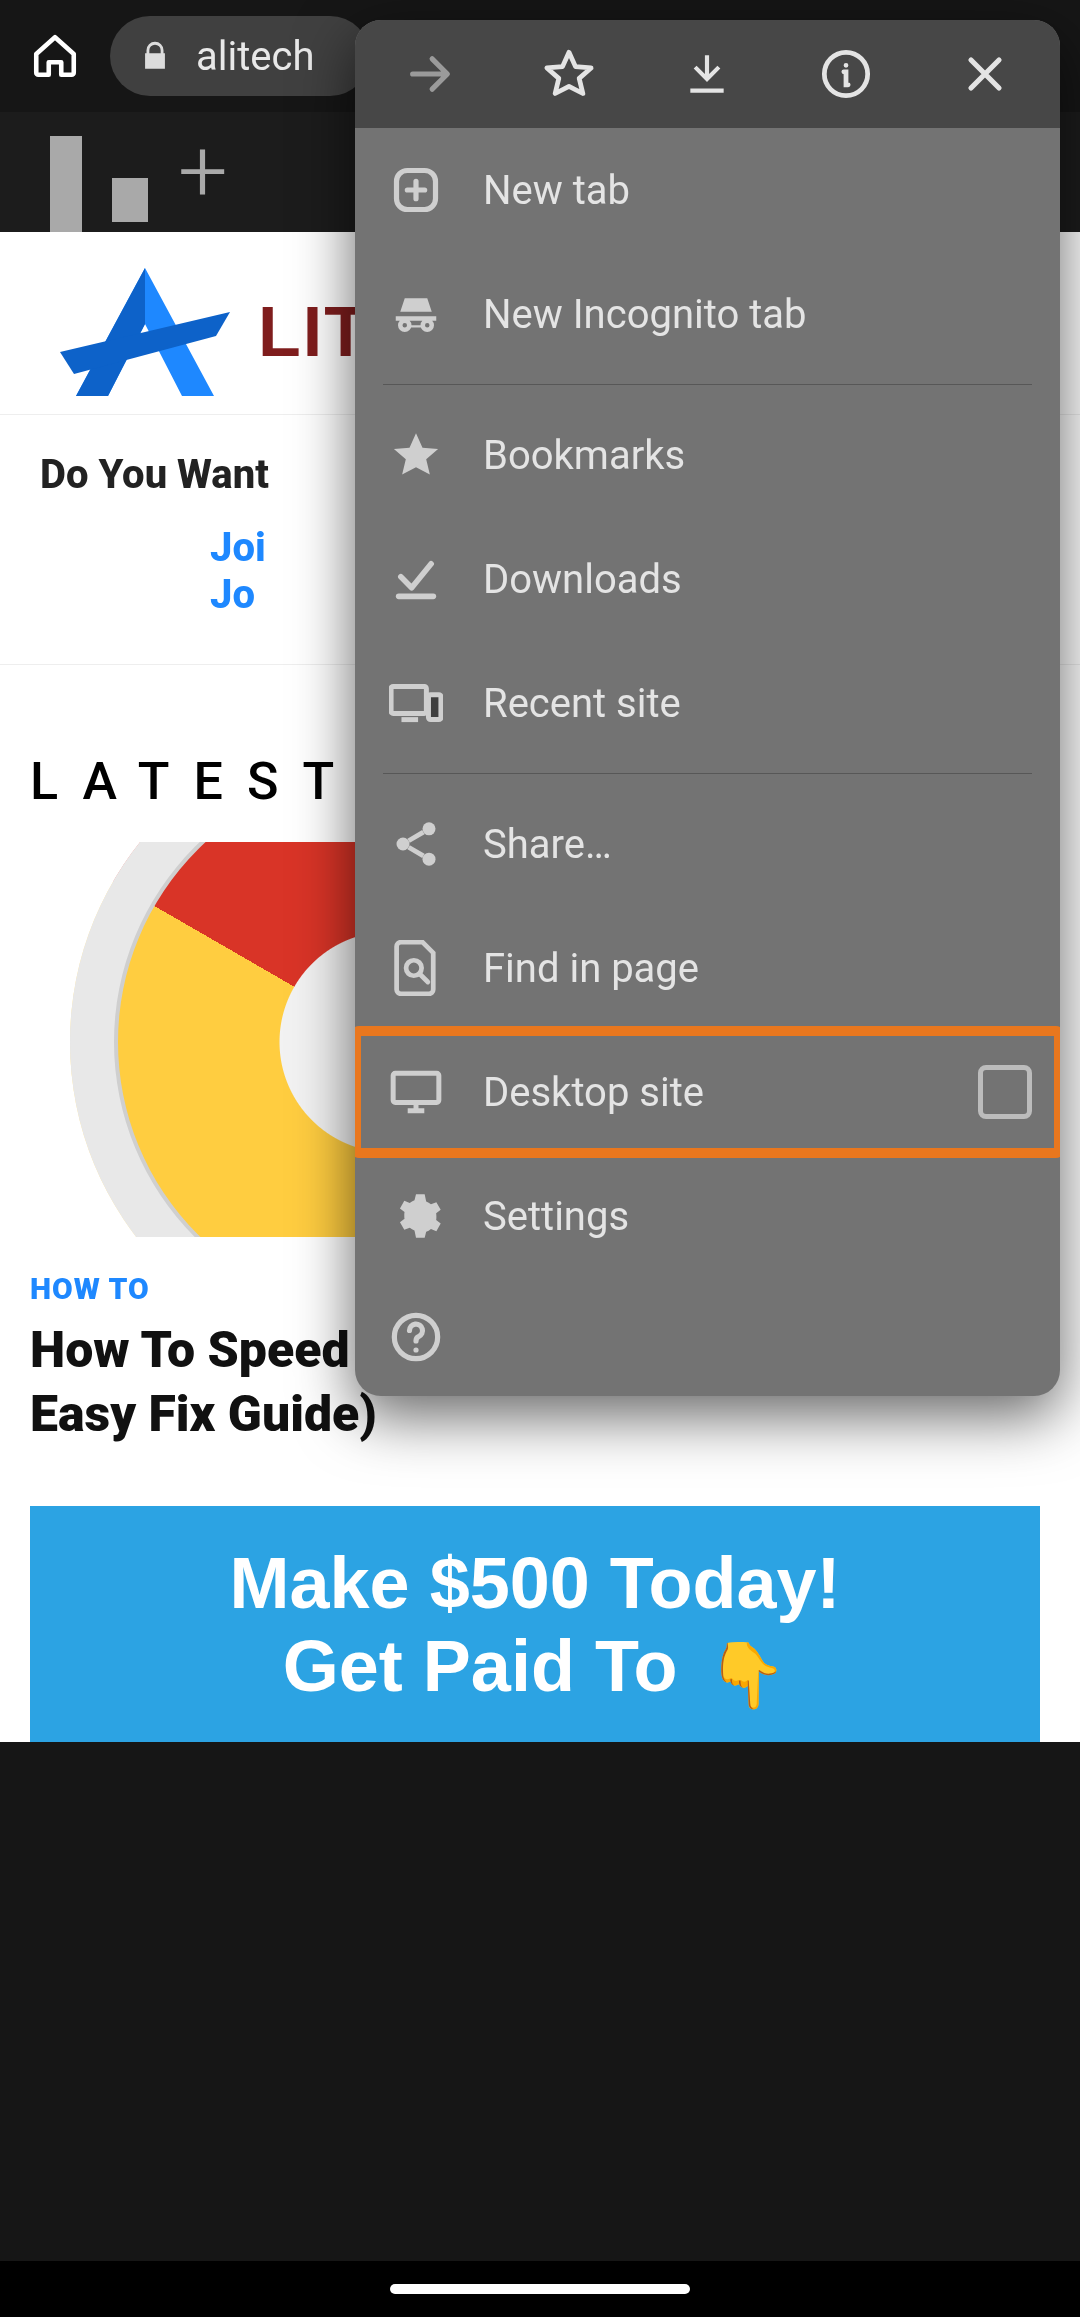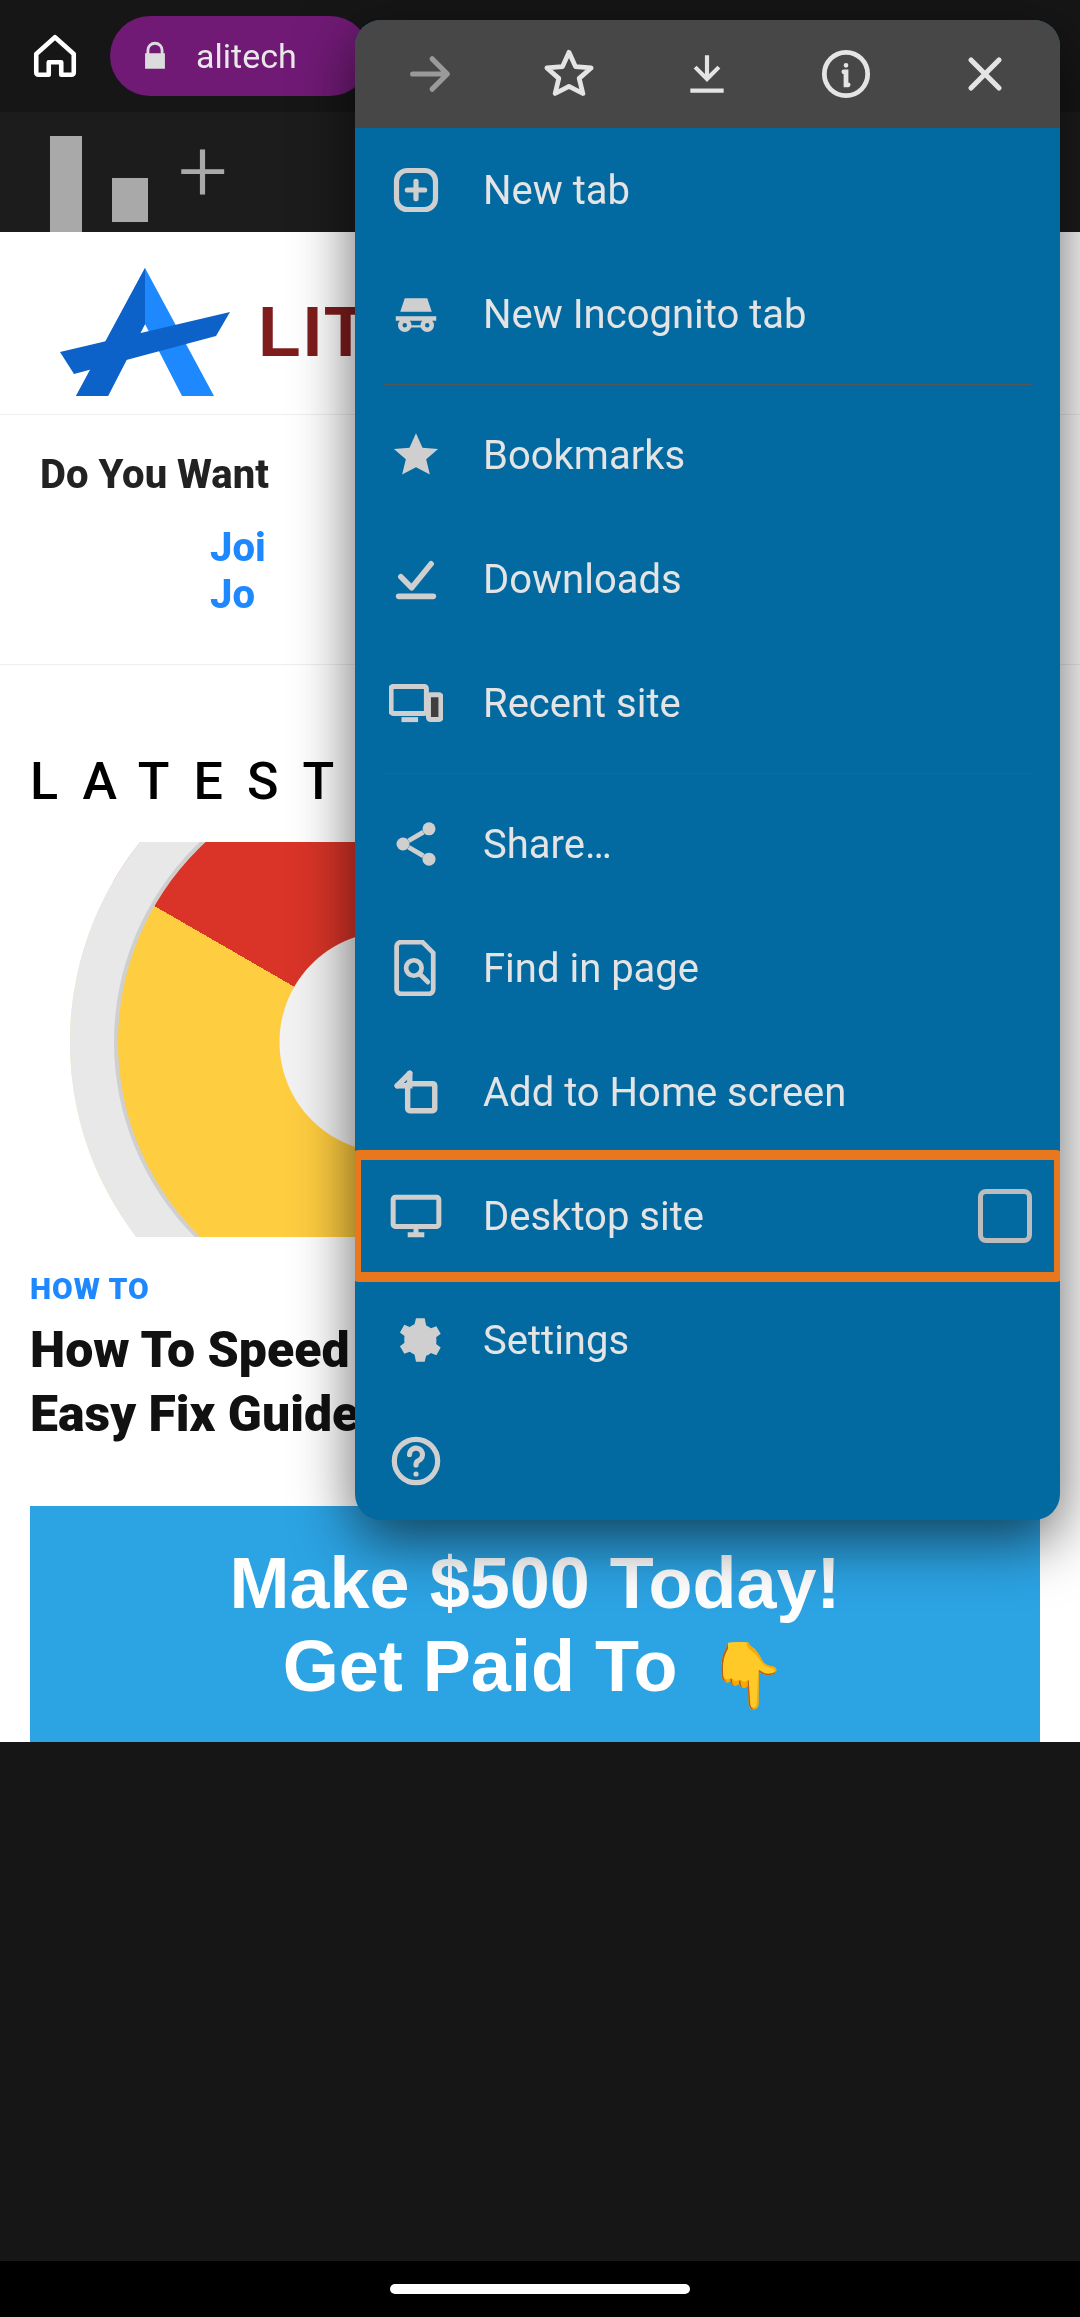--- a/index.html
+++ b/index.html
@@ -15,28 +15,28 @@
     gap: 10px;
   }
   .home-btn {
     width: 90px; height: 90px;
     display: flex; align-items: center; justify-content: center;
   }
   .omnibox {
     flex: 0 0 auto;
     width: 260px;
     height: 80px;
-    background: #701a75;
+    background: #404040;
     border-radius: 40px;
     display: flex;
     align-items: center;
     padding: 0 28px;
     gap: 24px;
     color: #f1f1f1;
-    font-size: 34px;
+    font-size: 40px;
   }
   .omnibox .url-text { color: #e8e8e8; white-space: nowrap; overflow: hidden; }
 
   
   .tabstrip-bar {
     height: 120px;
     background: #1c1c1c;
     display: flex;
     align-items: flex-end;
     padding: 0 20px;
@@ -127,21 +127,21 @@
     line-height: 1.15;
   }
   .ad-hand { display: inline-block; font-size: 64px; vertical-align: -6px; margin-left: 10px; }
 
   
   .menu {
     position: absolute;
     top: 20px;
     right: 20px;
     width: 705px;
-    background: #0369a1;
+    background: #737373;
     border-radius: 26px;
     box-shadow: 0 20px 60px rgba(0,0,0,.6);
     overflow: hidden;
     color: #e4e4e4;
   }
   .menu-top {
     background: #474747;
     display: flex;
     height: 108px;
     align-items: center;
@@ -359,30 +359,20 @@
     <span class="mi-icon">
         <svg width="50" height="56" viewBox="0 0 22 26" fill="none" stroke="#cfcfcf" stroke-width="2.2">
           <path d="M4 1h10l5 5v17a2 2 0 0 1-2 2H4a2 2 0 0 1-2-2V3a2 2 0 0 1 2-2z"></path>
           <circle cx="10" cy="13" r="3.6"></circle>
           <path d="M13 16l3.5 3.5" stroke-linecap="round"></path>
         </svg>
       </span>
     <span>Find in page</span>
   </div>
 
-  <div class="menu-item">
-    <span class="mi-icon">
-        <svg width="50" height="50" viewBox="0 0 24 24" fill="none" stroke="#cfcfcf" stroke-width="2.6" stroke-linecap="round">
-          <path d="M9 3v6H3"></path>
-          <rect x="8" y="8" width="13" height="13" rx="1"></rect>
-          <path d="M3 9l6-6"></path>
-        </svg>
-      </span>
-    <span>Add to Home screen</span>
-  </div>
 
   <div class="menu-item highlight">
     <span class="mi-icon">
         <svg width="54" height="48" viewBox="0 0 26 22" fill="none" stroke="#cfcfcf" stroke-width="2.4">
           <rect x="2" y="2" width="22" height="14" rx="1"></rect>
           <path d="M9 20h8M13 16v4"></path>
         </svg>
       </span>
     <span>Desktop site</span>
     <span class="menu-check"></span>

